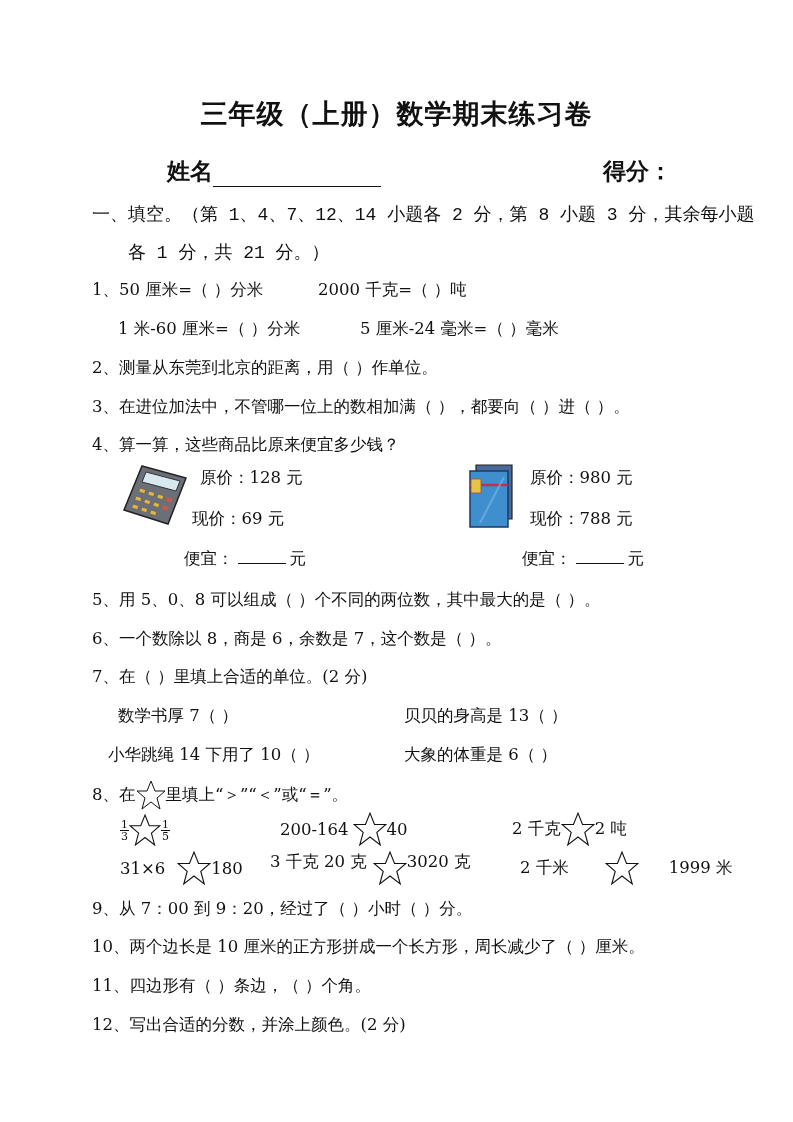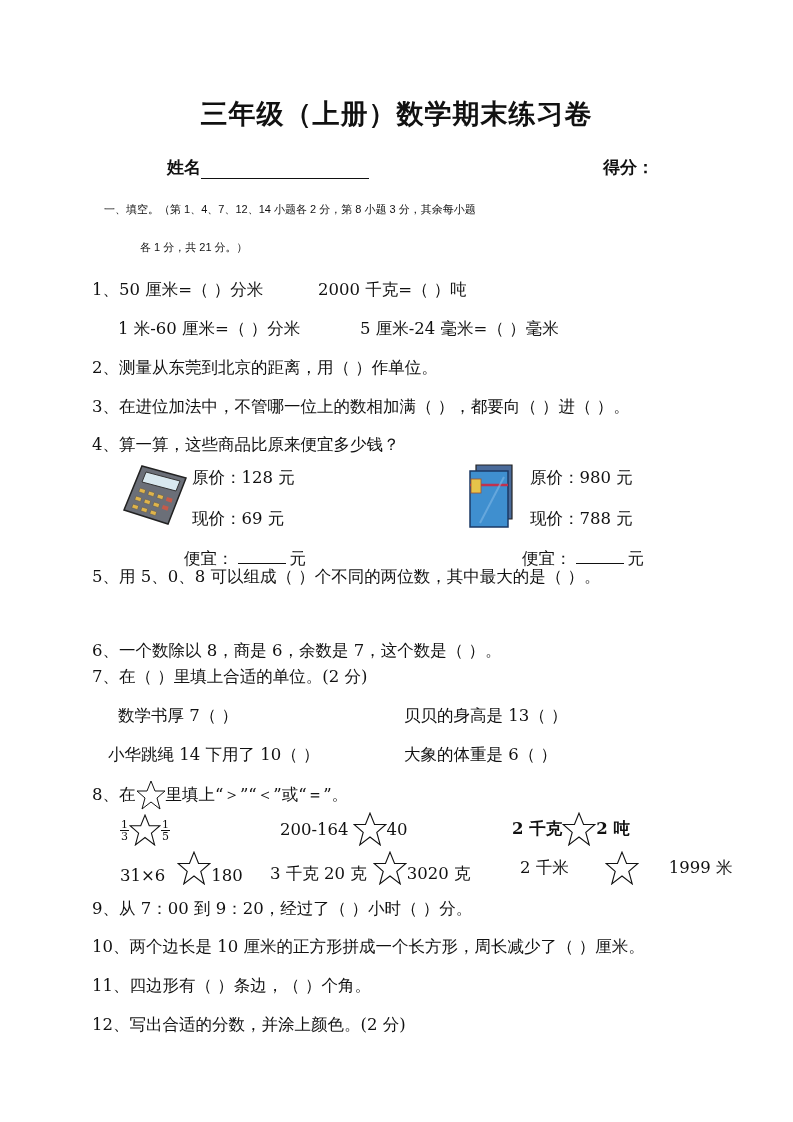--- a/index.html
+++ b/index.html
@@ -1,24 +1,24 @@
 <!DOCTYPE html>
 <html><head>
 <meta charset="utf-8">
 <style>
   html, body { margin:0; padding:0; background:#ffffff; }
   body { width:793px; height:1122px; position:relative; overflow:hidden;
          font-family:"DejaVu Serif", "Liberation Serif", serif; color:#111; }
   .abs { position:absolute; white-space:nowrap; }
   .title { left:0; width:793px; top:96px; text-align:center; font-family:"DejaVu Sans", sans-serif;
            font-weight:bold; font-size:27px; letter-spacing:1px; }
-  .hdr { font-family:"DejaVu Sans", sans-serif; font-weight:bold; font-size:17px; }
+  .hdr { font-family:"DejaVu Sans", sans-serif; font-weight:bold; font-size:23px; }
   .uline { display:inline-block; border-bottom:1.5px solid #111; vertical-align:bottom; }
   .line { font-size:16.5px; }
-  .sec { font-family:Liberation Sans, sans-serif; font-size:11px;margin-left:12px; }
+  .sec { font-family:Liberation Mono, monospace; font-size:18px; }
   .star { display:inline-block; vertical-align:middle; }
   .frac { display:inline-flex; flex-direction:column; align-items:center; font-size:11px; line-height:11px; vertical-align:middle; }
   .frac .n { border-bottom:1px solid #111; padding:0 1px; }
   .blank { display:inline-block; border-bottom:1.2px solid #111; width:48px; height:1px; margin:0 4px; }
 </style>
 </head>
 <body>
 
 <div class="abs title">三年级（上册）数学期末练习卷</div>
 
@@ -51,41 +51,41 @@
     <rect x="32" y="38" width="6" height="4" transform="rotate(18 32 38)"></rect>
     <rect x="11" y="40" width="6" height="4" transform="rotate(18 11 40)"></rect>
     <rect x="20" y="43" width="6" height="4" transform="rotate(18 20 43)"></rect>
     <rect x="29" y="46" width="6" height="4" transform="rotate(18 29 46)"></rect>
   </g>
   <g fill="#c45b4a">
       <rect x="45" y="33" width="6" height="4" transform="rotate(18 45 33)"></rect>
       <rect x="41" y="41" width="6" height="4" transform="rotate(18 41 41)"></rect>
     </g>
 </svg>
-<div class="abs line" style="left:192px; top:467px;">原价：128 元</div>
+<div class="abs line" style="left:200px; top:467px;">原价：128 元</div>
 <div class="abs line" style="left:192px; top:508px;">现价：69 元</div>
 <div class="abs line" style="left:184px; top:548px;">
   <span>便宜：</span><span class="blank"></span><span>元</span>
 </div>
 
 <svg class="abs" style="left:468px; top:463px;" width="50" height="66" viewBox="0 0 50 66">
   <polygon points="8,2 44,2 44,56 8,56" fill="#4a6b9a" stroke="#222" stroke-width="1.2"></polygon>
   <polygon points="2,8 40,8 40,64 2,64" fill="#3f8fcf" stroke="#1b3a66" stroke-width="1.5"></polygon>
   <line x1="2" y1="22" x2="40" y2="22" stroke="#c0314f" stroke-width="2.5"></line>
   <rect x="3" y="16" width="10" height="14" fill="#e6c34a" stroke="#a0522d" stroke-width="0.8"></rect>
   <line x1="12" y1="60" x2="36" y2="14" stroke="#7fb7e6" stroke-width="2" opacity="0.6"></line>
 </svg>
 <div class="abs line" style="left:530px; top:467px;">原价：980 元</div>
 <div class="abs line" style="left:530px; top:508px;">现价：788 元</div>
 <div class="abs line" style="left:522px; top:548px;">
   <span>便宜：</span><span class="blank"></span><span>元</span>
 </div>
 
-<div class="abs line" style="left:92px; top:566px;">5、用 5、0、8 可以组成（     ）个不同的两位数，其中最大的是（     ）。</div>
-<div class="abs line" style="left:92px; top:628px;margin-top:12px;">6、一个数除以 8，商是 6，余数是 7，这个数是（      ）。</div>
+<div class="abs line" style="left:92px; top:589px;">5、用 5、0、8 可以组成（     ）个不同的两位数，其中最大的是（     ）。</div>
+<div class="abs line" style="left:92px; top:628px;">6、一个数除以 8，商是 6，余数是 7，这个数是（      ）。</div>
 <div class="abs line" style="left:92px; top:666px;">7、在（   ）里填上合适的单位。(2 分)</div>
 <div class="abs line" style="left:118px; top:705px;">数学书厚 7（      ）</div>
 <div class="abs line" style="left:404px; top:705px;">贝贝的身高是 13（       ）</div>
 <div class="abs line" style="left:108px; top:744px;">小华跳绳 14 下用了 10（       ）</div>
 <div class="abs line" style="left:404px; top:744px;">大象的体重是 6（       ）</div>
 
 <div class="abs line" style="left:92px; top:780px;">
   <span>8、在</span><svg class="star" width="30" height="30" viewBox="0 0 30 30">
       <polygon points="15,1 19,11 29,11 21,18 24,29 15,22 6,29 9,18 1,11 11,11" fill="none" stroke="#111" stroke-width="1"></polygon>
     </svg><span>里填上“＞”“＜”或“＝”。</span>
@@ -104,36 +104,36 @@
       <span>5</span>
     </span>
 </div>
 <div class="abs line" style="left:280px; top:812px; display:flex; align-items:center;justify-content:center;">
   <span>200-164</span>
   <svg class="star" width="34" height="34" viewBox="0 0 30 30" style="margin-left:4px;">
       <polygon points="15,1 19,11 29,11 21,18 24,29 15,22 6,29 9,18 1,11 11,11" fill="none" stroke="#111" stroke-width="1"></polygon>
     </svg>
   <span>40</span>
 </div>
-<div class="abs line" style="left:512px; top:812px; display:flex; align-items:center;font-weight:bold;">
+<div class="abs line" style="left:512px; top:812px; display:flex; align-items:center;">
   <span>2 千克</span>
   <svg class="star" width="34" height="34" viewBox="0 0 30 30">
       <polygon points="15,1 19,11 29,11 21,18 24,29 15,22 6,29 9,18 1,11 11,11" fill="none" stroke="#111" stroke-width="1"></polygon>
     </svg>
   <span>2 吨</span>
 </div>
 
-<div class="abs line" style="left:120px; top:851px; display:flex; align-items:flex-end;">
+<div class="abs line" style="left:120px; top:851px; display:flex; align-items:center;">
   <span>31×6</span>
   <svg class="star" width="34" height="34" viewBox="0 0 30 30" style="margin-left:12px;">
       <polygon points="15,1 19,11 29,11 21,18 24,29 15,22 6,29 9,18 1,11 11,11" fill="none" stroke="#111" stroke-width="1"></polygon>
     </svg>
   <span>180</span>
 </div>
-<div class="abs line" style="left:270px; top:851px; display:flex; align-items:flex-end;">
+<div class="abs line" style="left:270px; top:851px; display:flex; align-items:flex-start;">
   <span>3 千克 20 克</span>
   <svg class="star" width="34" height="34" viewBox="0 0 30 30" style="margin-left:6px;">
       <polygon points="15,1 19,11 29,11 21,18 24,29 15,22 6,29 9,18 1,11 11,11" fill="none" stroke="#111" stroke-width="1"></polygon>
     </svg>
   <span>3020 克</span>
 </div>
 <div class="abs line" style="left:520px; top:851px; display:flex; align-items:center;gap:30px;">
   <span>2 千米</span>
   <svg class="star" width="34" height="34" viewBox="0 0 30 30" style="margin-left:6px;">
       <polygon points="15,1 19,11 29,11 21,18 24,29 15,22 6,29 9,18 1,11 11,11" fill="none" stroke="#111" stroke-width="1"></polygon>

